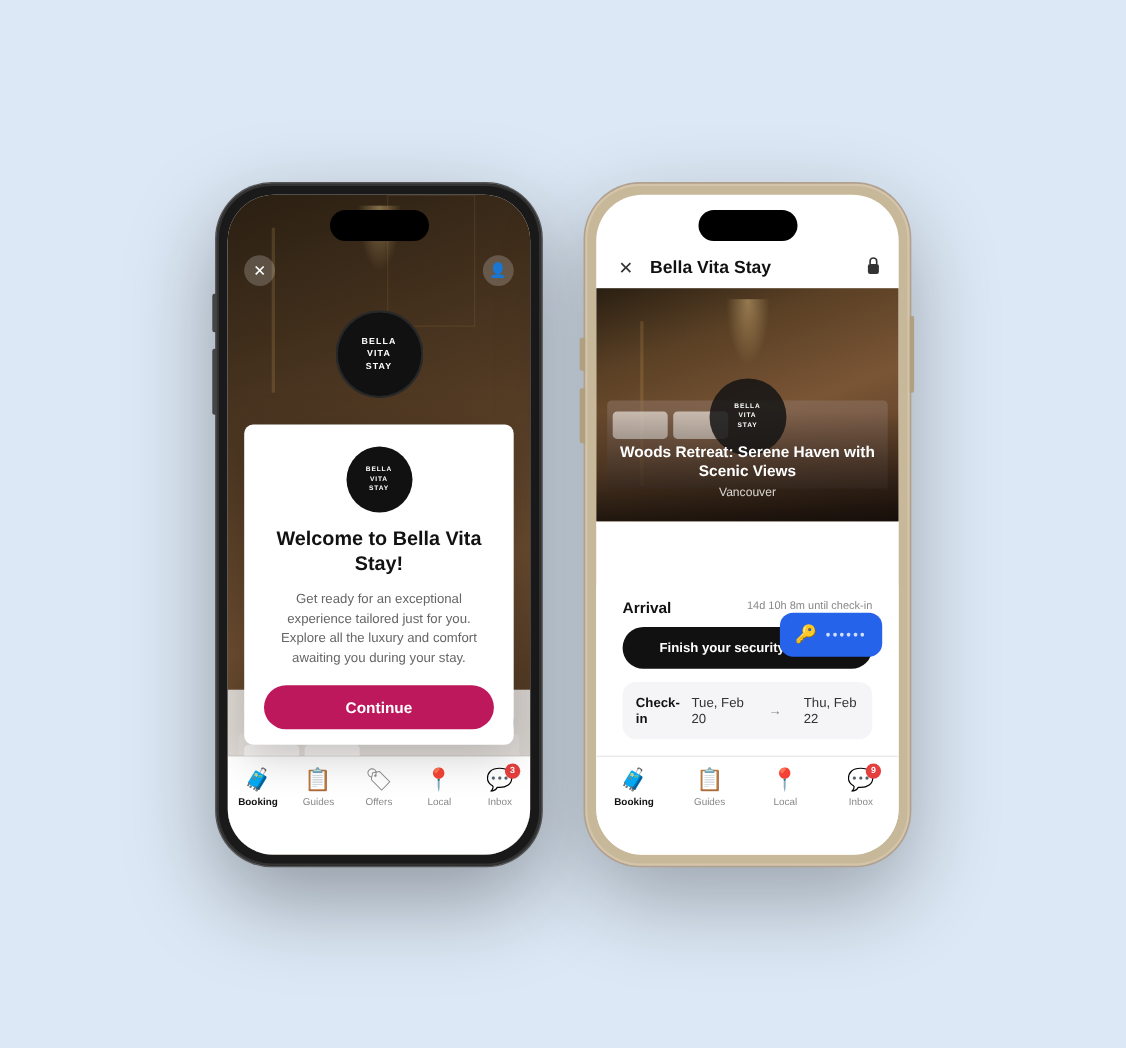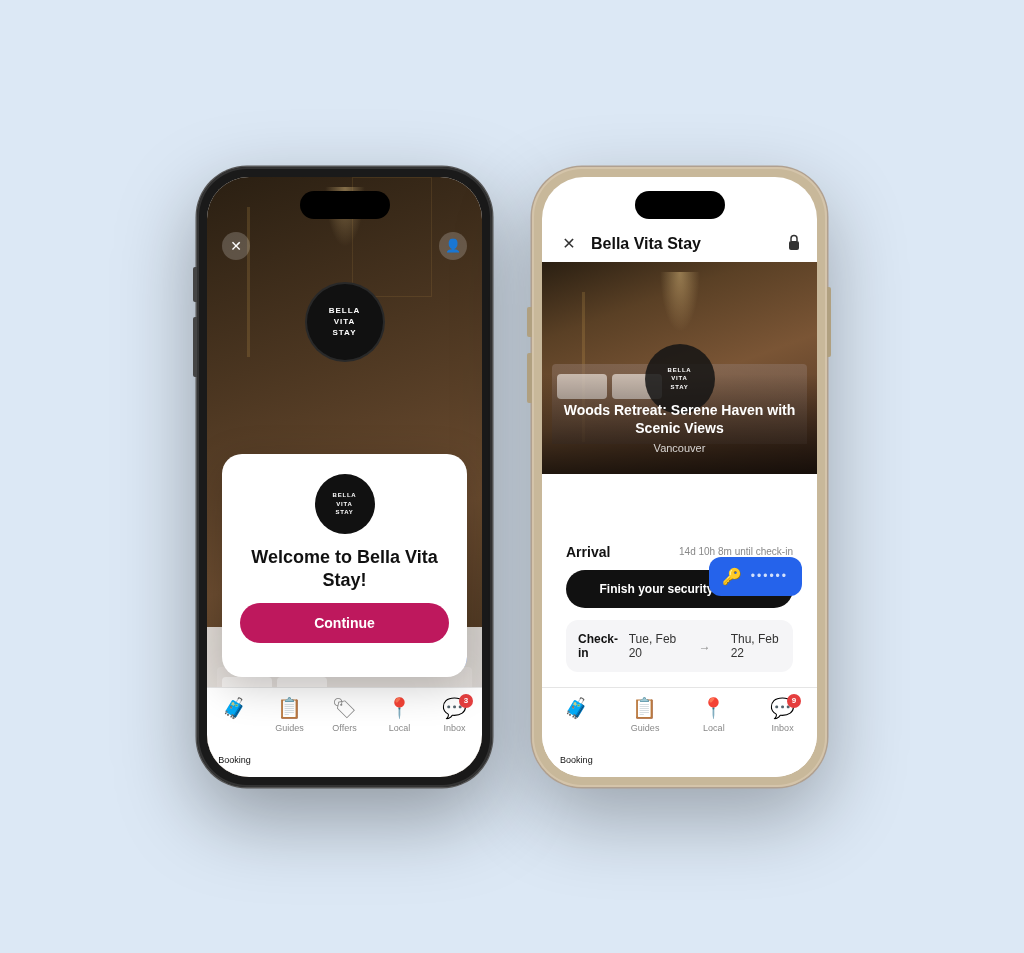--- a/index.html
+++ b/index.html
@@ -176,22 +176,22 @@
       text-transform: uppercase;
     }
 
     
     .welcome-modal {
       position: absolute;
       bottom: 100px;
       left: 15px;
       right: 15px;
       background: #fff;
-      border-radius: 20px;
-      padding: 20px 18px 34px;
+      border-radius: 8px;
+      padding: 20px 18px 14px;
       z-index: 15;
       box-shadow: 0 10px 40px rgba(0,0,0,0.2);
     }
 
     .modal-logo {
       width: 60px;
       height: 60px;
       background: #111;
       border-radius: 50%;
       display: flex;
@@ -273,22 +273,21 @@
     }
 
     .nav-label {
       font-size: 9px;
       color: #888;
       font-weight: 400;
     }
 
     .nav-label.active {
       color: #111;
-      font-weight: 400;
-      margin-top: 32px;
+      font-weight: 700;
     }
 
     .nav-badge {
       position: relative;
       display: inline-block;
     }
 
     .badge-dot {
       position: absolute;
       top: -2px;
@@ -669,20 +668,21 @@
 
       <div class="welcome-modal">
         <div class="modal-logo">
           <div class="modal-logo-text">
             <span>BELLA</span><br>
             <span>VITA</span><br>
             <span>STAY</span>
           </div>
         </div>
         <div class="modal-title">Welcome to Bella Vita Stay!</div>
+        <div class="modal-desc">Get ready for an exceptional experience tailored just for you. Explore all the luxury and comfort awaiting you during your stay.</div>
         <div class="continue-btn">Continue</div>
       </div>
 
       <div class="bottom-nav">
         <div class="nav-item">
           <span class="nav-icon active">🧳</span>
           <span class="nav-label active">Booking</span>
         </div>
         <div class="nav-item">
           <span class="nav-icon">📋</span>

